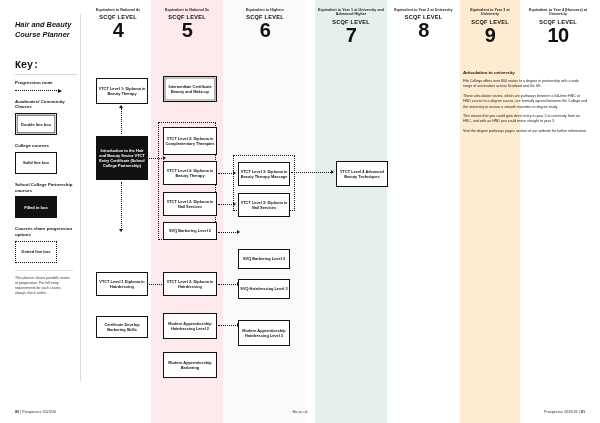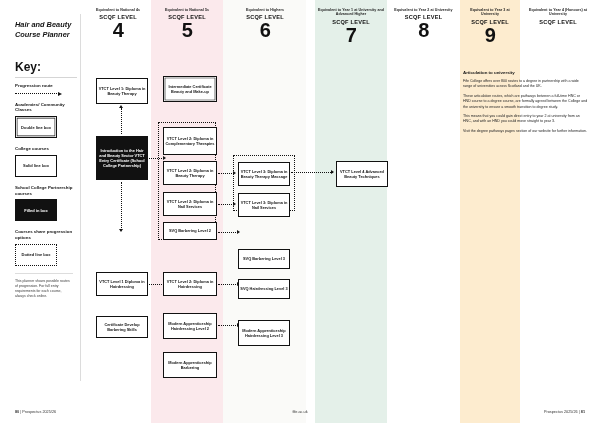--- a/index.html
+++ b/index.html
@@ -15,21 +15,21 @@
   .bands{position:absolute;inset:0;}
   .band{position:absolute;top:0;bottom:0;}
   
   .col-head{position:absolute;top:8px;text-align:center;}
   .col-eq{font-size:3.6px;line-height:1.25;letter-spacing:.05px;color:#1d1d1d;font-weight:600;}
   .col-scqf{font-size:5.6px;font-weight:bold;letter-spacing:.25px;margin-top:2px;color:#111;}
   .col-num{font-size:20px;font-weight:bold;line-height:1;margin-top:0px;color:#111;letter-spacing:-.5px;}
   
   .title{position:absolute;left:15px;top:20px;width:66px;font-size:7.4px;font-weight:bold;line-height:1.3;font-style:italic;}
   .key-wrap{position:absolute;left:15px;top:60px;width:62px;}
-  .key-head{font-size:12px;font-weight:bold;padding-bottom:3px;border-bottom:0.6px solid #d5d5d5;margin-bottom:5px;}
+  .key-head{font-size:10px;font-weight:bold;padding-bottom:3px;border-bottom:0.6px solid #d5d5d5;margin-bottom:5px;font-family:Liberation Mono, monospace;}
   .key-label{font-size:4.4px;font-weight:bold;line-height:1.3;margin-bottom:3px;}
   .key-gap{height:6px;}
   .key-box{width:40px;height:20px;display:flex;align-items:center;justify-content:center;
            text-align:center;font-size:4px;font-weight:bold;line-height:1.25;margin-bottom:2px;}
   .kb-double{border:1.6px solid #111;box-shadow:0 0 0 .8px #fff inset,0 0 0 1.4px #111 inset;}
   .kb-solid{border:0.8px solid #111;}
   .kb-filled{background:#111;color:#fff;border:0.8px solid #111;}
   .kb-dotted{border:1px dotted #111;}
   .arrow-row{display:flex;align-items:center;margin-bottom:6px;}
   .dotline{flex:0 0 44px;height:0;border-top:1.2px dotted #111;}
@@ -132,20 +132,21 @@
   <div class="col-num">8</div>
 </div>
 <div class="col-head" style="left:461px;width:58px;">
   <div class="col-eq">Equivalent to Year 3 at University</div>
   <div class="col-scqf">SCQF LEVEL</div>
   <div class="col-num">9</div>
 </div>
 <div class="col-head" style="left:522px;width:72px;">
   <div class="col-eq">Equivalent to Year 4 (Honours) at University</div>
   <div class="col-scqf">SCQF LEVEL</div>
+  <div class="col-num">10</div>
 </div>
 
 <div class="group" style="left:158px;top:122px;width:58px;height:118px;"></div>
 <div class="group" style="left:233px;top:155px;width:62px;height:56px;"></div>
 
 <div class="box b-solid" style="left:96px;top:78px;width:52px;height:26px;">VTCT Level 1: Diploma in Beauty Therapy</div>
 <div class="box b-filled" style="left:96px;top:136px;width:52px;height:44px;">Introduction to the Hair and Beauty Sector VTCT Entry Certificate (School College Partnership)</div>
 <div class="box b-solid" style="left:96px;top:272px;width:52px;height:24px;">VTCT Level 1 Diploma in Hairdressing</div>
 <div class="box b-solid" style="left:96px;top:316px;width:52px;height:22px;">Certificate Develop Barbering Skills</div>
 

